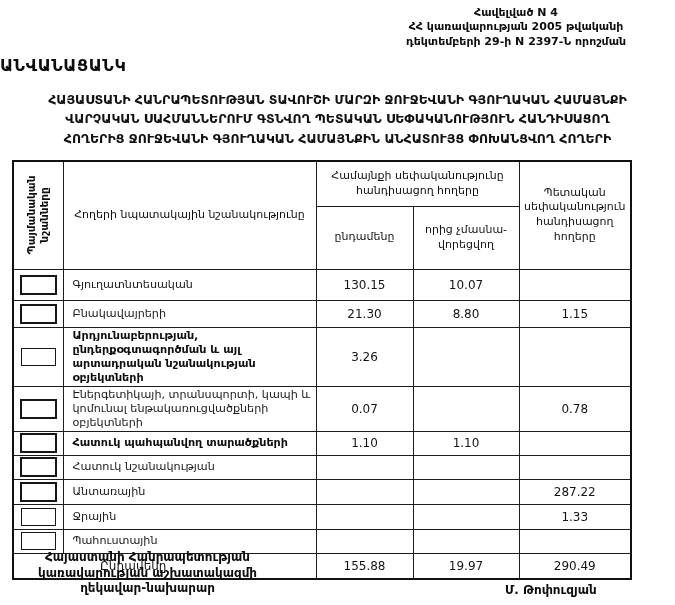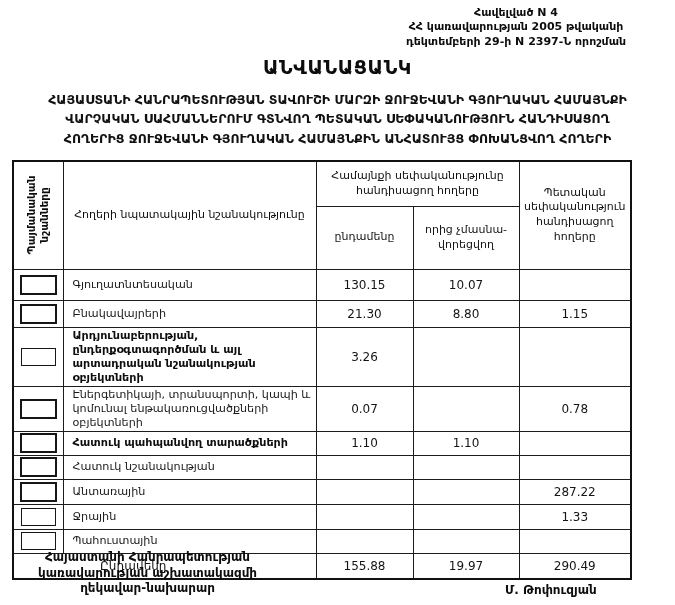--- a/index.html
+++ b/index.html
@@ -8,21 +8,21 @@
     background:#ffffff;color:#161616;
     font-family:"DejaVu Sans", sans-serif;
     overflow:hidden;
   }
   .note{
     position:absolute;top:6px;right:14px;width:290px;
     text-align:center;font-size:11px;font-weight:bold;line-height:1.3;color:#0d0d0d;
   }
   .doc-title{
     position:absolute;top:56px;left:0;width:675px;
-    text-align:center;font-size:19px;font-weight:bold;letter-spacing:0.6px;color:#0d0d0d;
+    text-align:left;font-size:16px;font-weight:bold;letter-spacing:0.6px;color:#0d0d0d;
   }
   .subtitle{
     position:absolute;top:90px;left:6px;width:663px;
     text-align:center;font-size:12.5px;font-weight:bold;line-height:1.55;color:#111;
   }
   .tbl-wrap{position:absolute;top:160px;left:12px;}
   table{
     border-collapse:collapse;table-layout:fixed;width:618px;
     background:#fff;
   }

